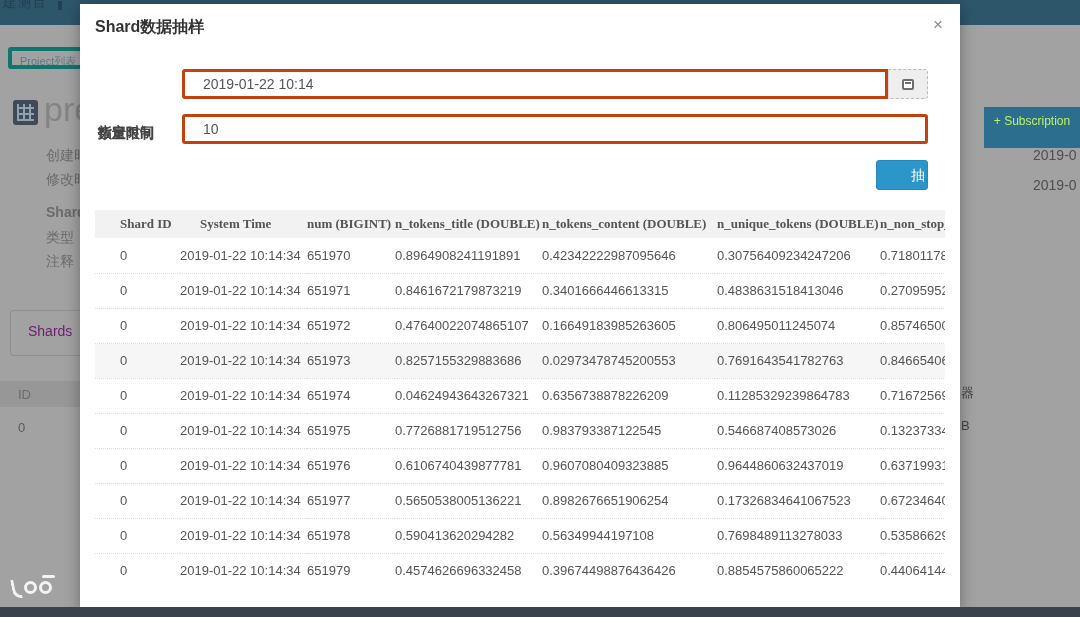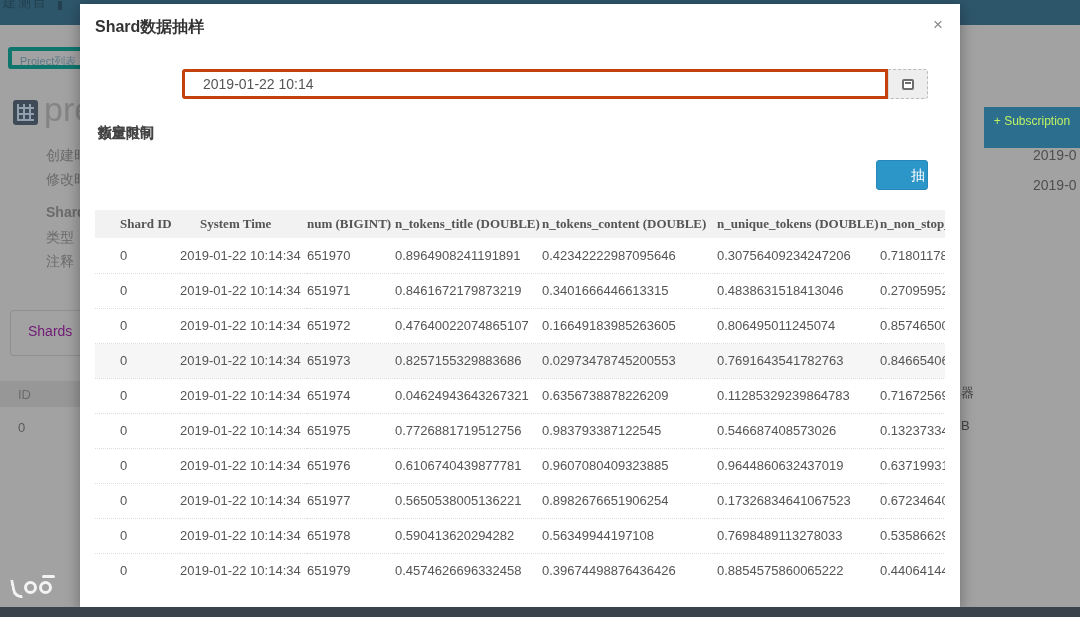--- a/index.html
+++ b/index.html
@@ -114,20 +114,23 @@
 
     <div class="form-label lab-time">指定时间</div>
     <div class="input-row row-time">
       <input class="txt-input" value="2019-01-22 10:14" style="">
       <div class="input-addon">
         <div class="cal-ico"></div>
       </div>
     </div>
 
     <div class="form-label lab-limit">数量限制</div>
+    <div class="input-row row-limit">
+      <input class="txt-input" value="10" style="">
+    </div>
 
     <div class="sample-btn">抽样</div>
 
     <div class="tbl-wrap">
       <table class="sample">
         <thead>
             <tr>
               <th class="col0">Shard ID</th>
               <th class="col1">System Time</th>
               <th class="col2">num (BIGINT)</th>

